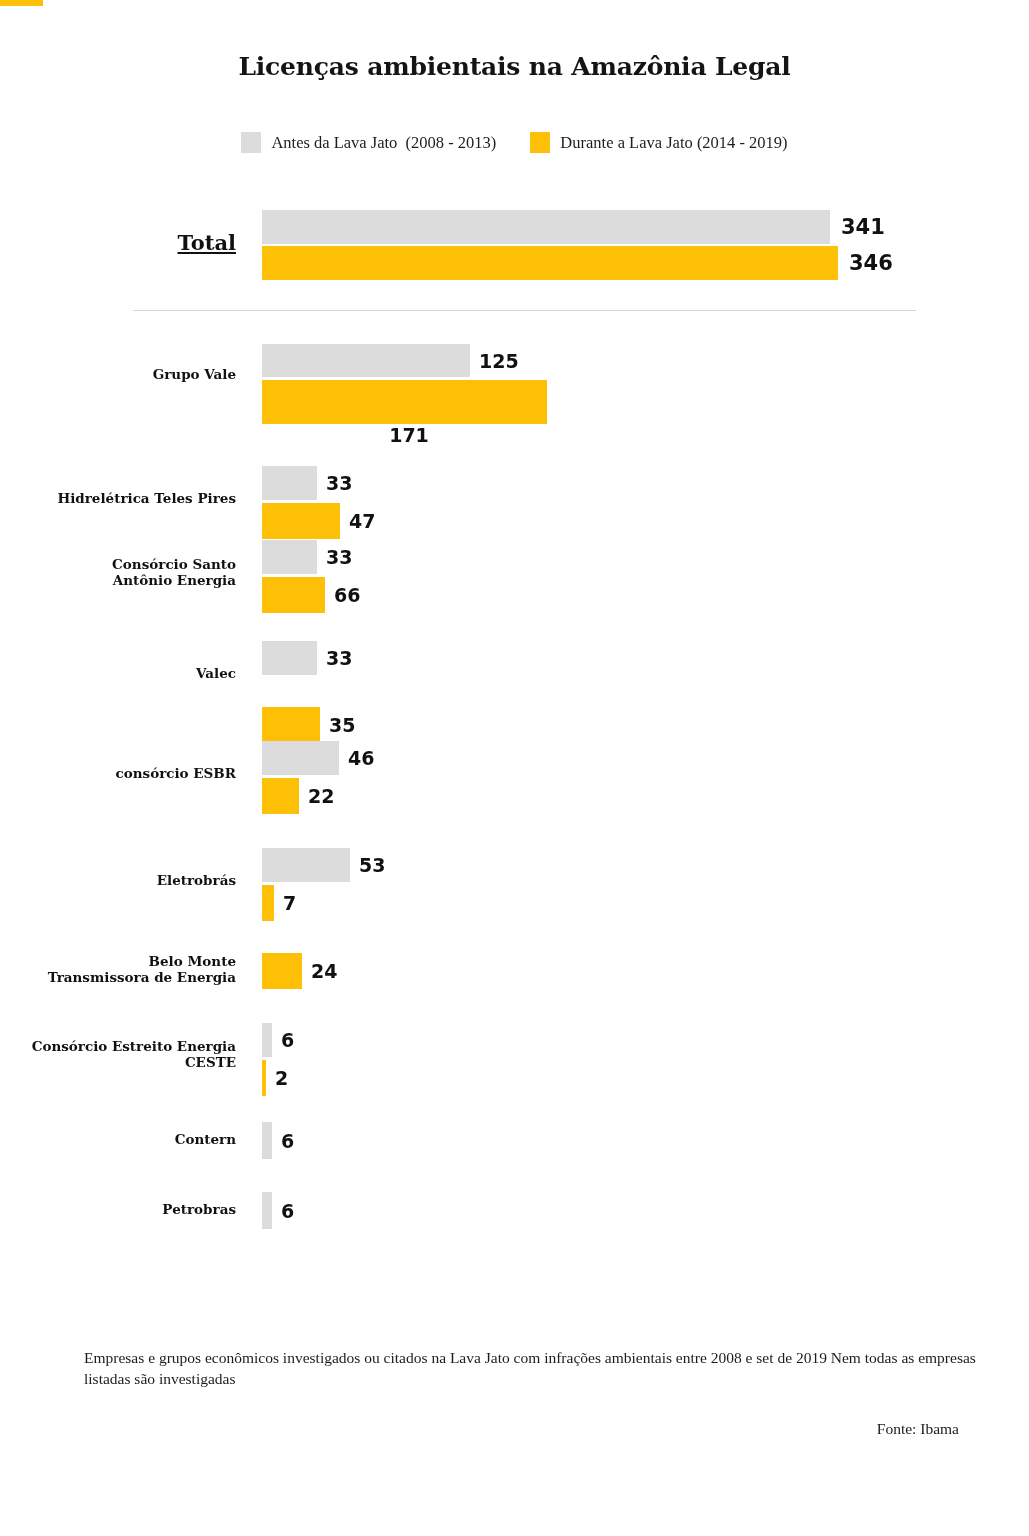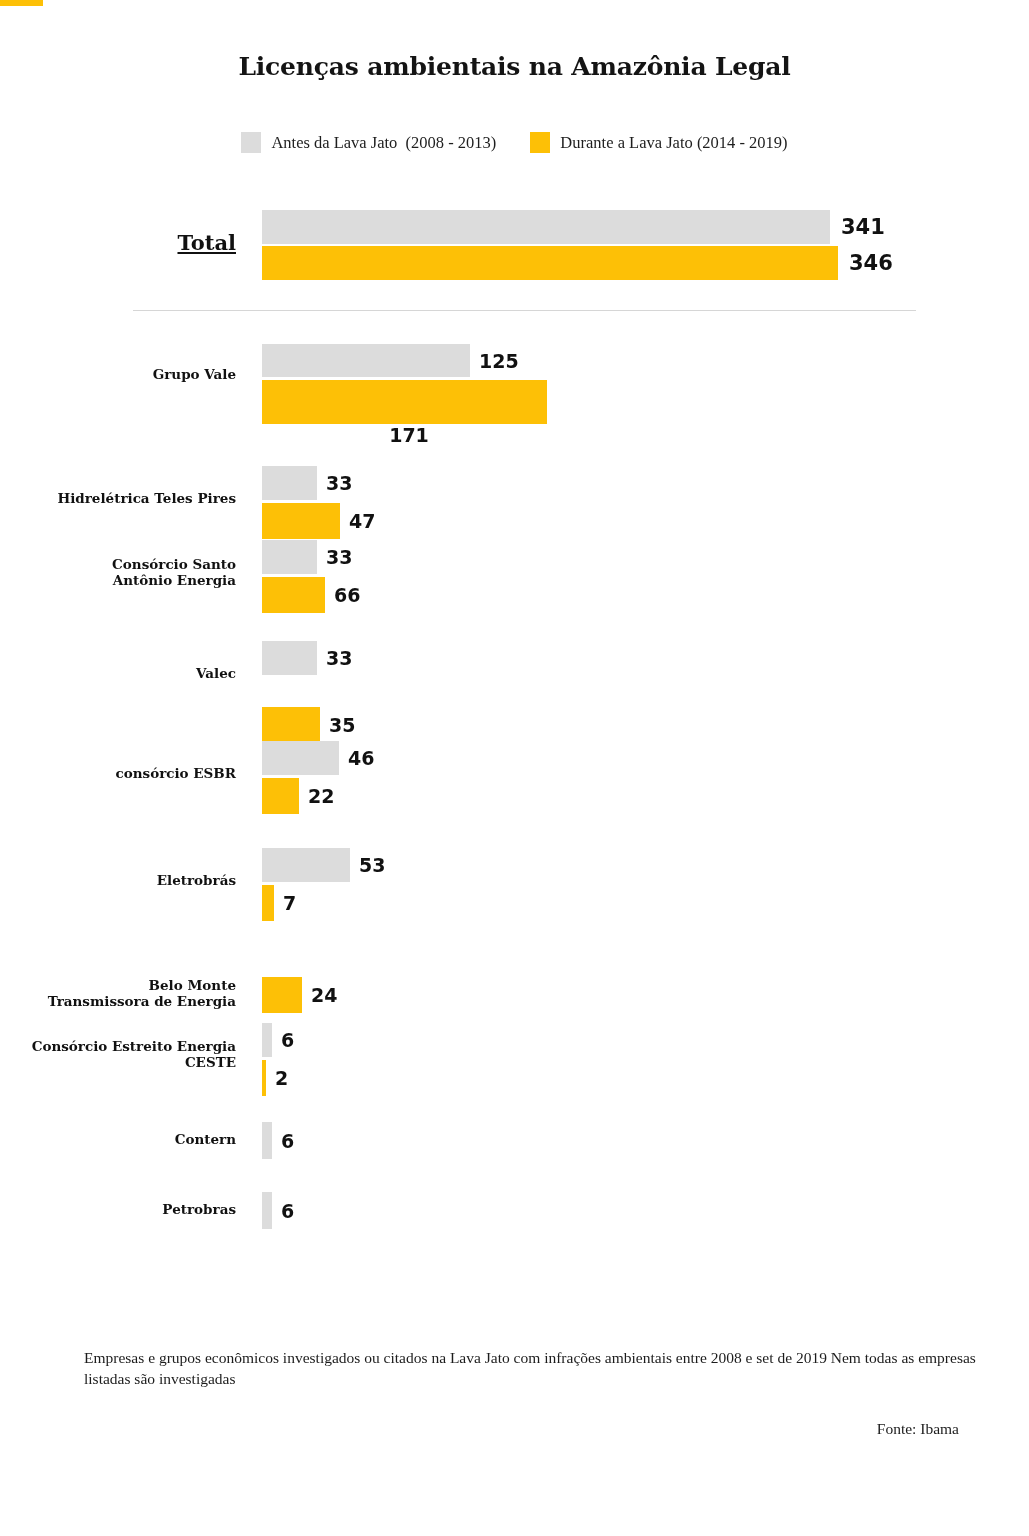--- a/index.html
+++ b/index.html
@@ -243,21 +243,21 @@
   <div class="bar-row" style="top:0px; height:34px;">
     <div class="bar gray" style="width:88px;"></div>
     <div class="bar-value">53</div>
   </div>
   <div class="bar-row" style="top:37px; height:36px;">
     <div class="bar yellow" style="width:12px;"></div>
     <div class="bar-value">7</div>
   </div>
 </div>
 
-<div class="group" style="top:950px; height:44px;margin-top:24px;">
+<div class="group" style="top:950px; height:44px;">
   <div class="group-label" style="top:3px;">Belo Monte
 Transmissora de Energia</div>
   <div class="bar-row" style="top:3px; height:36px;">
     <div class="bar yellow" style="width:40px;"></div>
     <div class="bar-value">24</div>
   </div>
 </div>
 
 <div class="group" style="top:1023px; height:72px;">
   <div class="group-label" style="top:15px;">Consórcio Estreito Energia

